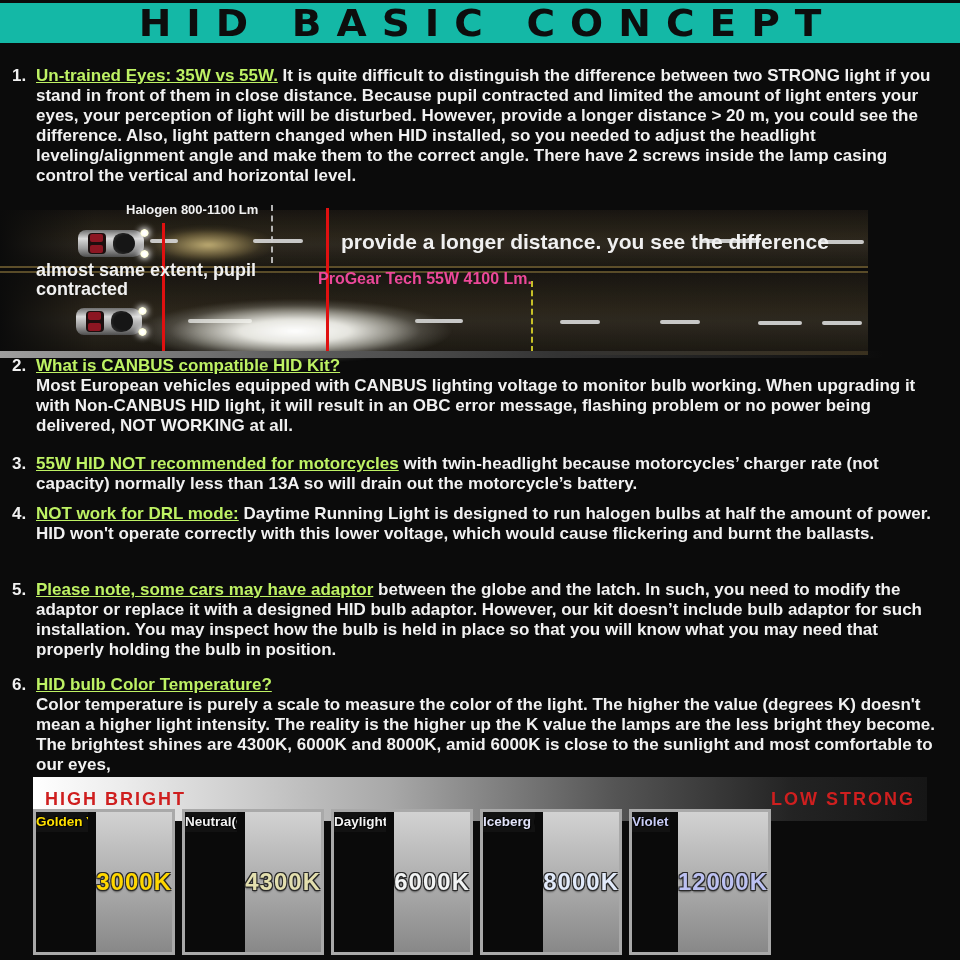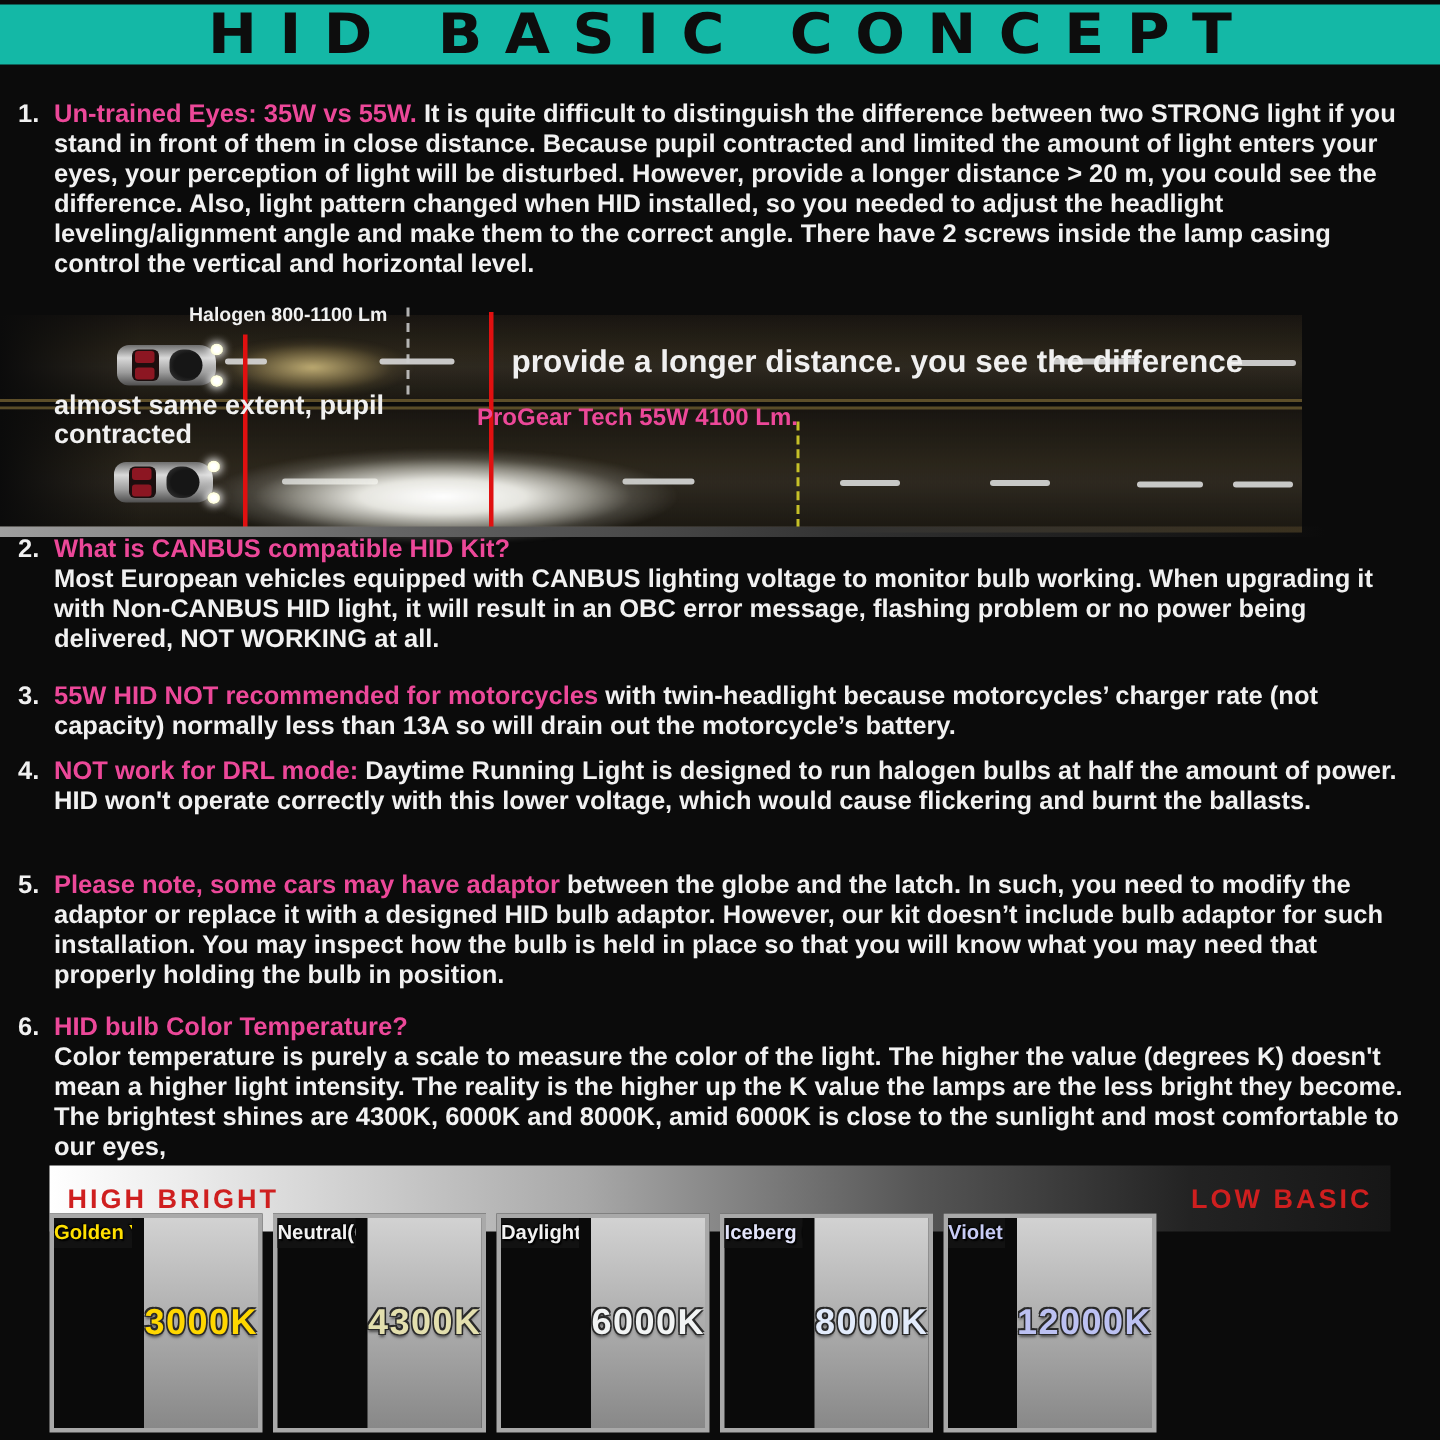--- a/index.html
+++ b/index.html
@@ -10,21 +10,21 @@
   .header-band{position:absolute;left:0;top:3px;width:960px;height:40px;background:#14b8a6;
                display:flex;align-items:center;justify-content:center;}
   .page-title{margin:0;font-family:"DejaVu Sans",sans-serif;font-weight:900;font-size:39px;
               letter-spacing:15px;color:#0d0d0d;transform:scaleY(.95);white-space:nowrap;
               text-indent:15px;}
 
   
   .item{position:absolute;left:12px;width:936px;padding-left:24px;box-sizing:border-box;
         margin:0;font-size:17px;line-height:20px;font-weight:700;color:#f1f1f1;z-index:3;}
   .item .num{position:absolute;left:0;top:0;color:#f1f1f1;}
-  .item .hd{color:#ec4899;}
+  .item .hd{color:#bef264;text-decoration:underline;}
   .item .hd.block{display:block;}
 
   
   .road{position:absolute;left:0;top:205px;width:868px;height:148px;z-index:1;padding-left:20px;}
   .road-band{position:absolute;left:0;width:868px;
              background:linear-gradient(180deg,#16130e,#27221714 0),linear-gradient(180deg,#171410,#2a251a 45%,#2e2920 62%,#1b1812);}
   .band-top{top:5px;height:56px;border-bottom:2px solid rgba(150,126,62,.55);}
   .band-bottom{top:66px;height:78px;border-top:2px solid rgba(150,126,62,.5);
                border-bottom:4px solid rgba(120,100,55,.35);}
   .road-band::before{content:"";position:absolute;left:0;top:0;bottom:0;width:95px;
@@ -181,21 +181,21 @@
   </p>
 
   <p class="item" style="top:675px">
     <span class="num">6.</span>
     <span class="hd block">HID bulb Color Temperature?</span>
     <span class="bd">Color temperature is purely a scale to measure the color of the light. The higher the value (degrees K) doesn't mean a higher light intensity. The reality is the higher up the K value the lamps are the less bright they become. The brightest shines are 4300K, 6000K and 8000K, amid 6000K is close to the sunlight and most comfortable to our eyes,</span>
   </p>
 
   <div class="bright-bar">
     <span>HIGH BRIGHT</span>
-    <span>LOW BASIC</span>
+    <span>LOW STRONG</span>
   </div>
 
   <div class="panels">
 
     <div class="panel pnl0">
       <div class="ptitle">Golden Yellow</div>
       <div class="pbeam"></div>
       <div class="pcar">
         <div class="cluster cl"></div>
         <div class="cluster cr"></div>

